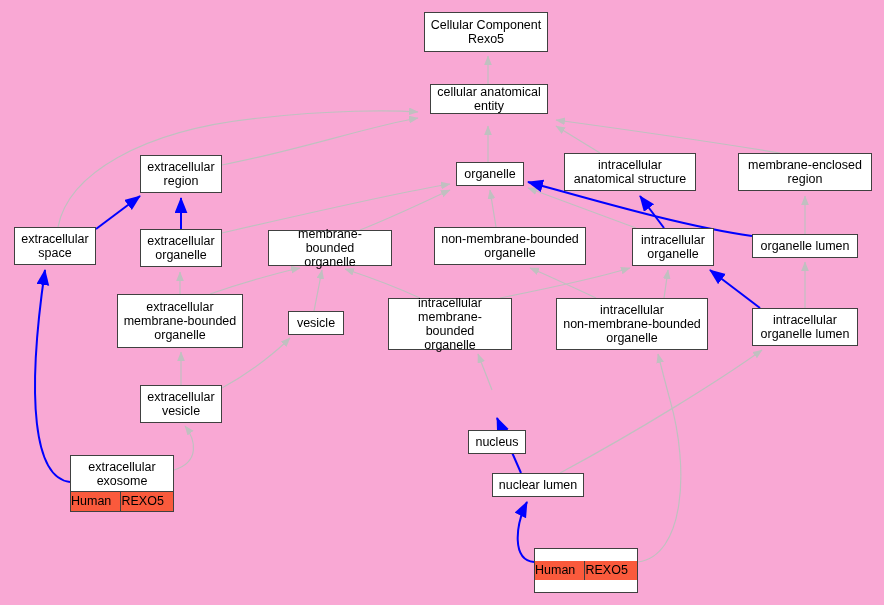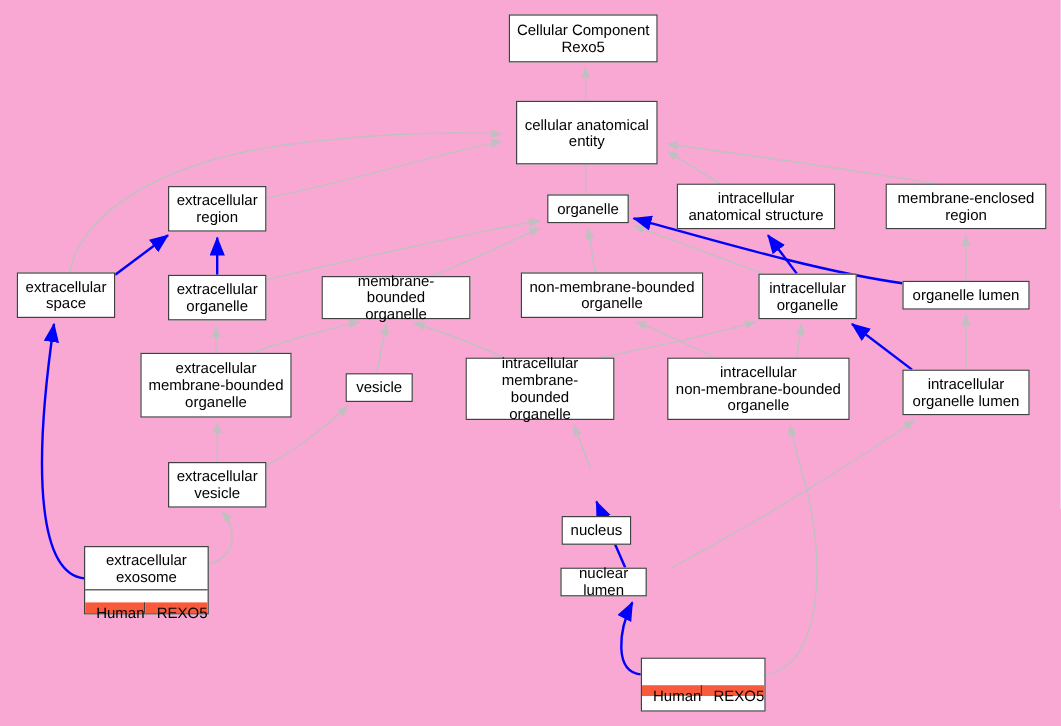--- a/index.html
+++ b/index.html
@@ -53,24 +53,23 @@
   }
   .gene-row {
     display: flex;
     flex-direction: row;
     height: 19px;
   }
   .gene-row .cell {
     flex: 1 1 auto;
     font-size: 12.5px;
     line-height: 19px;
-    text-align: right;
+    text-align: left;
     color: #000000;
     background: #fa5a3c;
-    margin-top: 10px;
   }
   .gene-row .cell.left {
     border-right: 1px solid #404040;
   }
 </style>
 </head>
 <body>
 
 <div id="canvas">
   <svg id="edges" viewBox="0 0 884 605">
@@ -116,21 +115,21 @@
         <path d="M 560 473 C 640 430, 720 380, 762 350" fill="none" stroke="#c0c0c0" stroke-width="1.2" marker-end="url(#arrow-gray)"></path>
         <path d="M 534 562 C 512 560, 515 526, 527 502" fill="none" stroke="#0000ff" stroke-width="2" marker-end="url(#arrow-blue)"></path>
         <path d="M 638 562 C 684 556, 690 470, 670 400 C 664 378, 660 362, 658 354" fill="none" stroke="#c0c0c0" stroke-width="1.2" marker-end="url(#arrow-gray)"></path>
       </g>
   </svg>
   <div id="node-layer">
       <div class="node" style="left: 424px; top: 12px; width: 124px; height: 40px;">
         <div class="label">Cellular Component
 Rexo5</div>
       </div>
-      <div class="node" style="left: 430px; top: 84px; width: 118px; height: 53px;">
+      <div class="node" style="left: 430px; top: 84px; width: 118px; height: 30px;">
         <div class="label">cellular anatomical
 entity</div>
       </div>
       <div class="node" style="left: 140px; top: 155px; width: 82px; height: 38px;">
         <div class="label">extracellular
 region</div>
       </div>
       <div class="node" style="left: 456px; top: 162px; width: 68px; height: 24px;">
         <div class="label">organelle</div>
       </div>
@@ -187,21 +186,21 @@
         <div class="label">intracellular
 organelle lumen</div>
       </div>
       <div class="node" style="left: 140px; top: 385px; width: 82px; height: 38px;">
         <div class="label">extracellular
 vesicle</div>
       </div>
       <div class="node" style="left: 468px; top: 390px; width: 58px; height: 24px; margin-top: 40px;">
         <div class="label">nucleus</div>
       </div>
-      <div class="node" style="left: 467px; top: 473px; width: 72px; height: 24px;">
+      <div class="node" style="left: 492px; top: 473px; width: 92px; height: 24px;">
         <div class="label">nuclear lumen</div>
       </div>
       <div class="node gene" style="left: 70px; top: 455px; width: 104px; height: 57px;">
         <div class="label">extracellular
 exosome</div>
         <div class="gene-row">
           <div class="cell left" style="background: rgb(250, 90, 60);">Human</div>
           <div class="cell" style="background: rgb(250, 90, 60);">REXO5</div>
         </div>
       </div>

